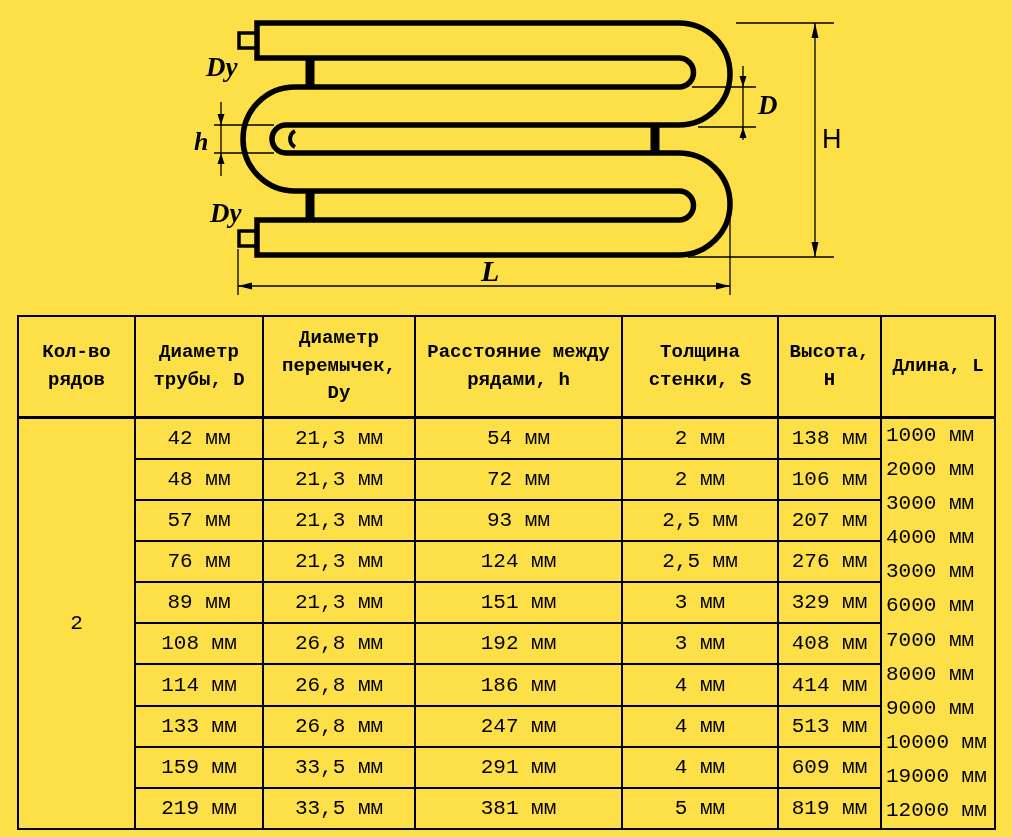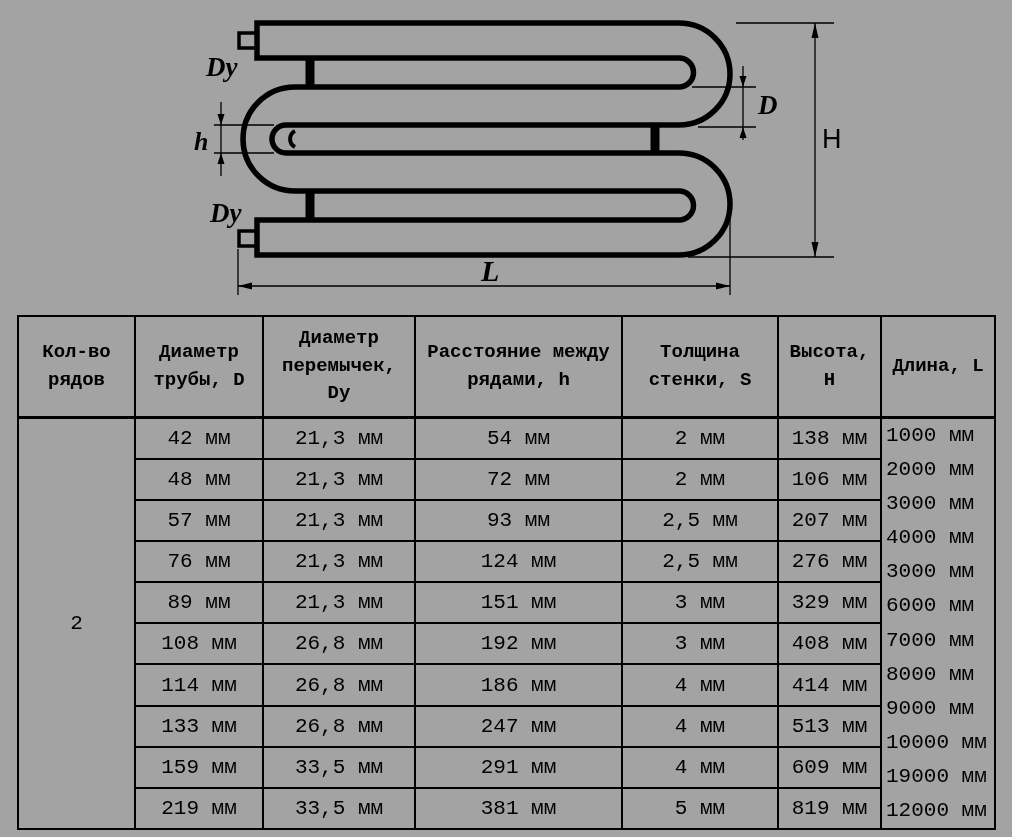--- a/index.html
+++ b/index.html
@@ -1,16 +1,16 @@
 <!DOCTYPE html>
 <html><head>
 <meta charset="utf-8">
 <style>
   html,body{margin:0;padding:0;background:#fff;}
-  .canvas{position:relative;width:1012px;height:837px;background:#a3a3a3;overflow:hidden;
+  .canvas{position:relative;width:1012px;height:837px;background:#fde047;overflow:hidden;
           font-family:"Liberation Sans",sans-serif;color:#000;}
   .diagram{position:absolute;left:0;top:0;}
   svg text{fill:#000;}
   .lbl-serif{font-family:"Liberation Serif",serif;font-style:italic;font-weight:bold;}
   .lbl-sans{font-family:"Liberation Sans",sans-serif;font-weight:normal;}
 
   table.spec{position:absolute;left:17px;top:315px;width:977px;
              border-collapse:collapse;table-layout:fixed;
              font-family:Liberation Mono, monospace;}
   table.spec td{border:2px solid #000;text-align:center;vertical-align:middle;

